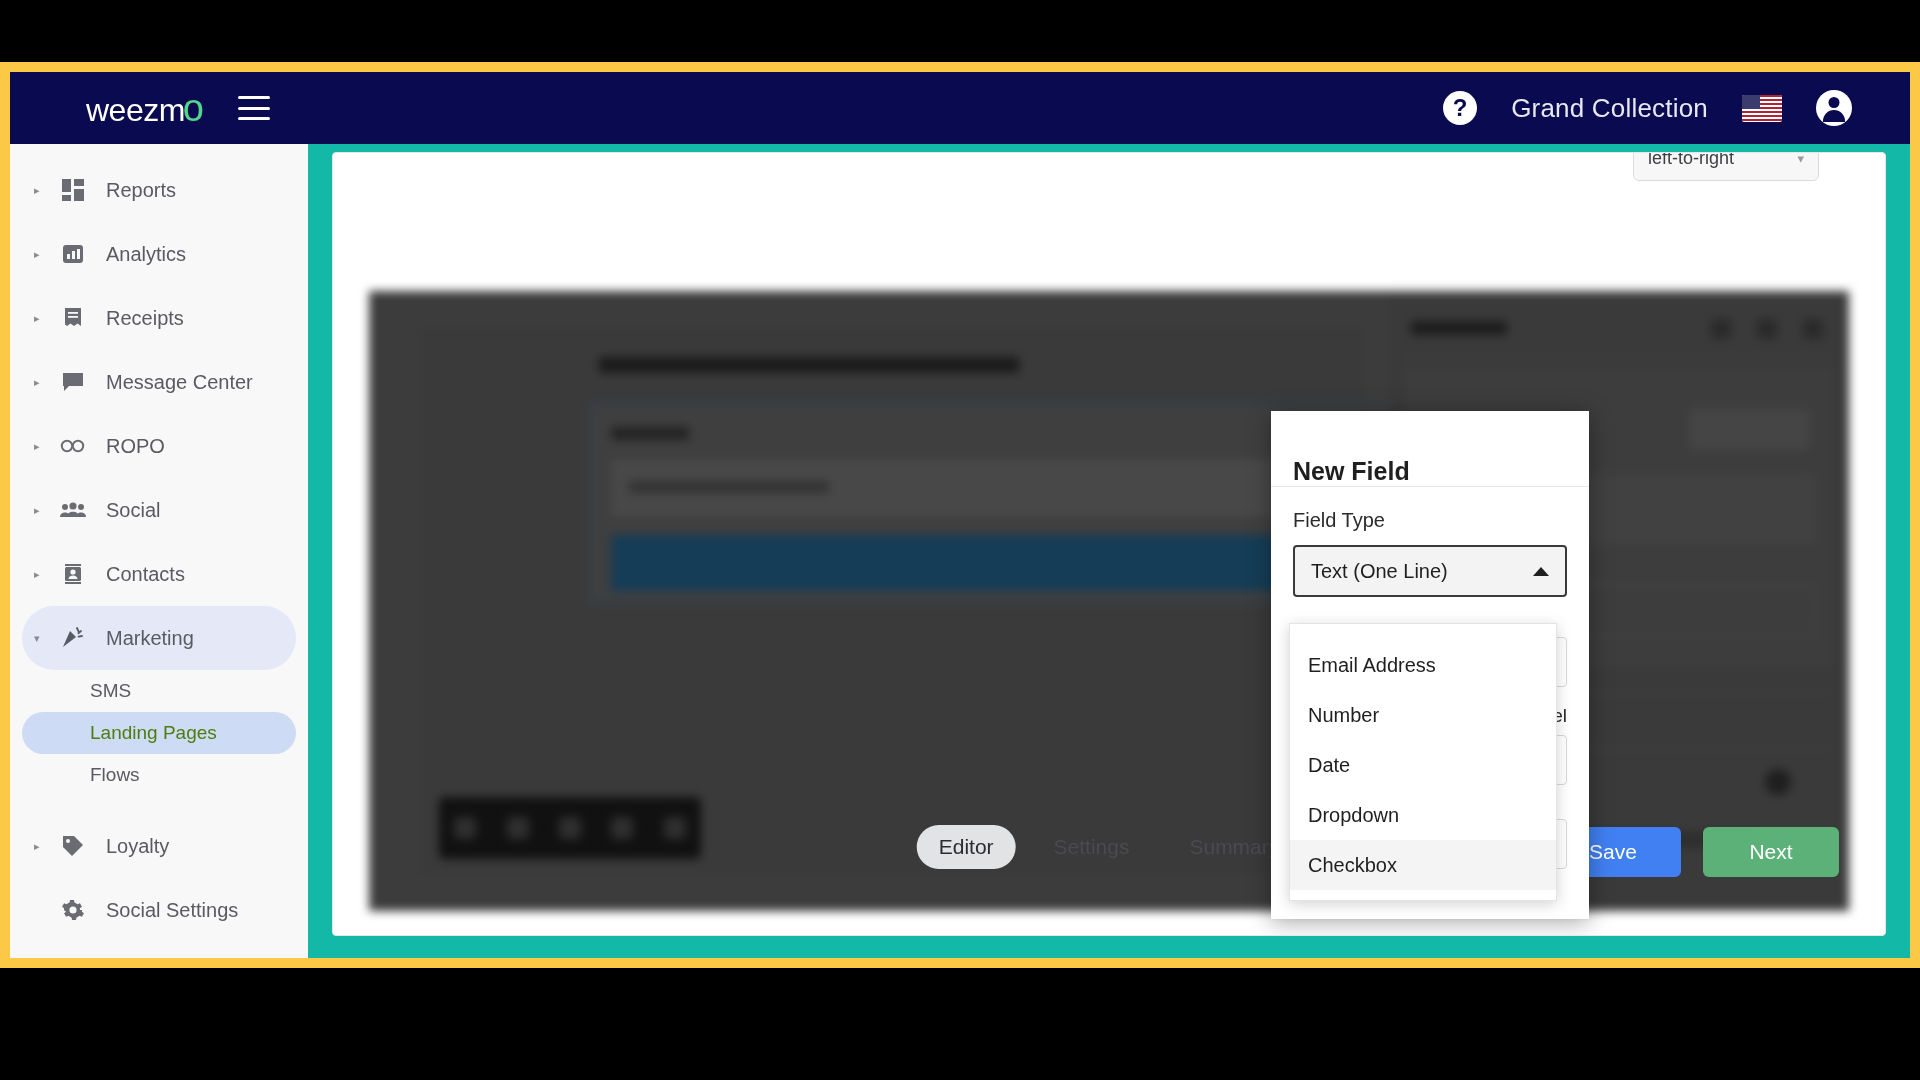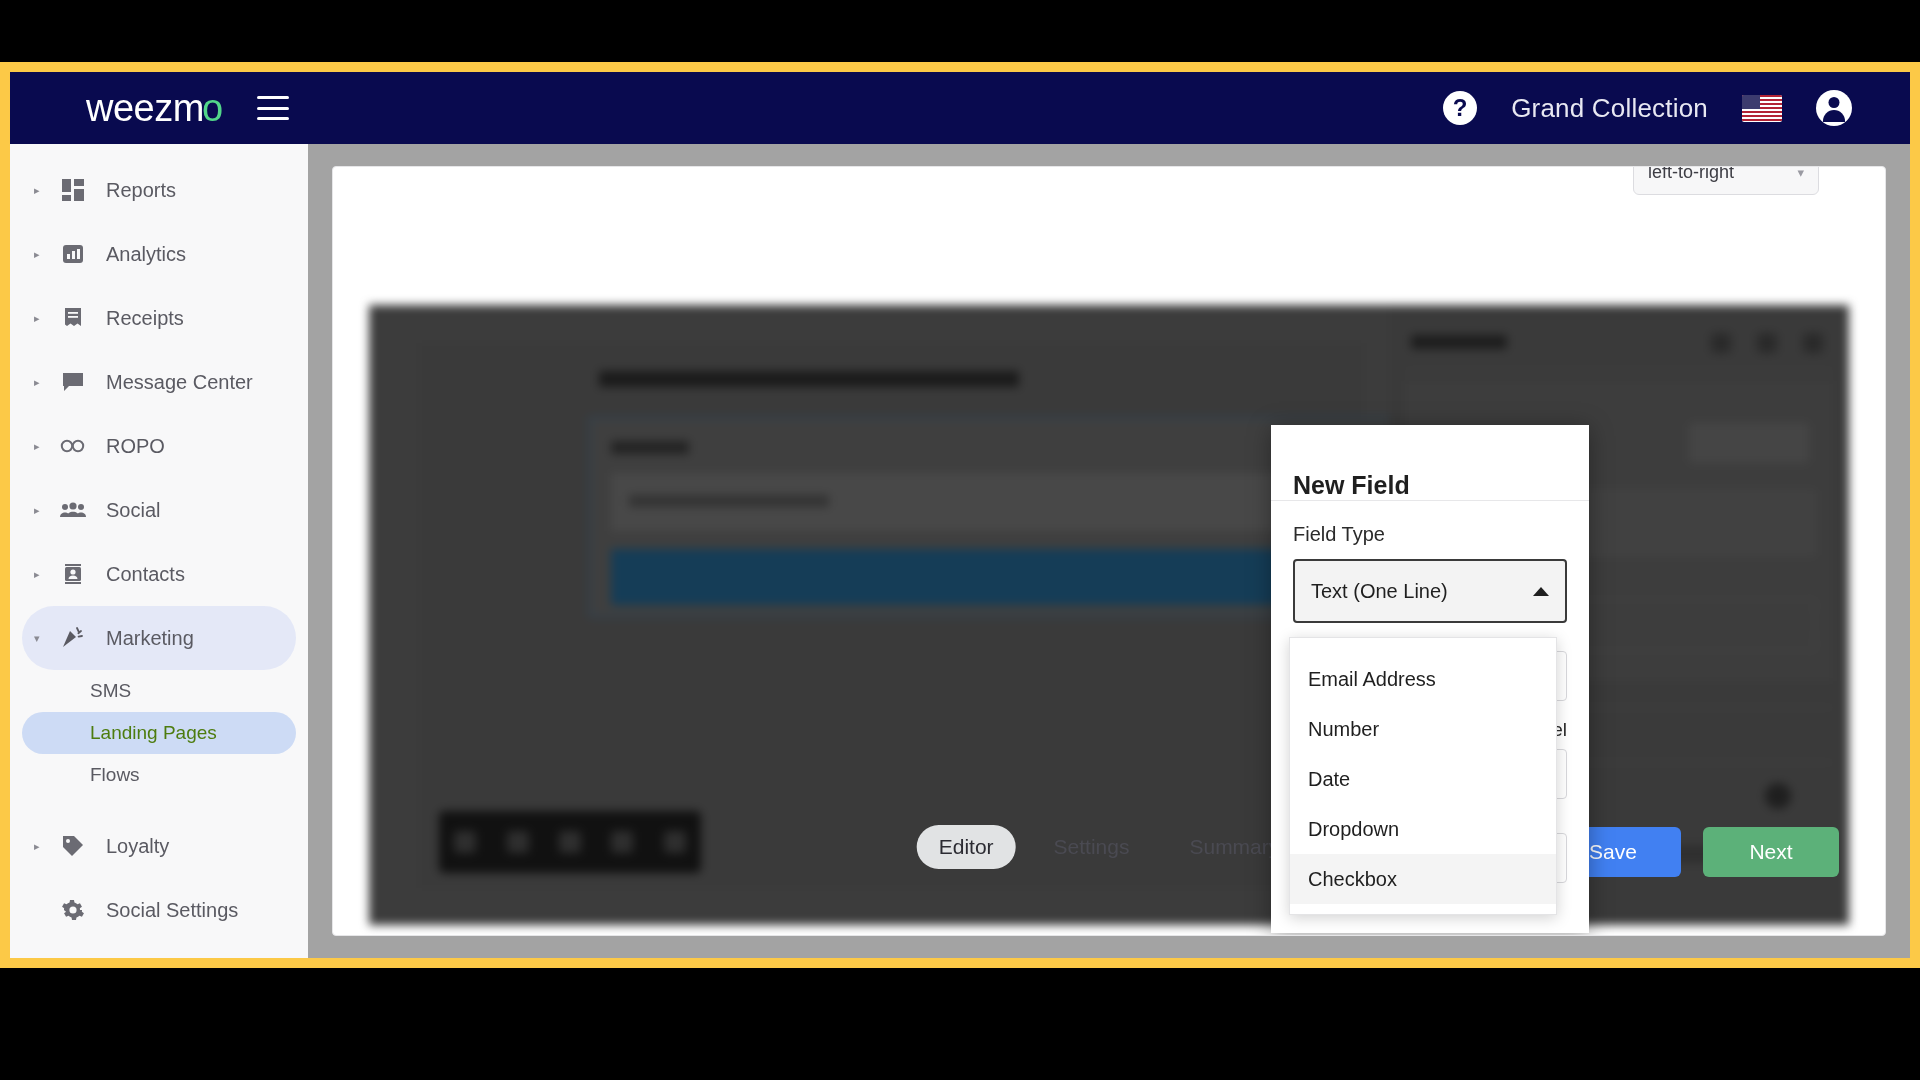--- a/index.html
+++ b/index.html
@@ -32,21 +32,21 @@
     background: #090a4f;
     display: flex; align-items: center;
     z-index: 60;
   }
   .logo-wrap {
     display: flex; align-items: baseline;
     margin-left: 76px;
   }
   .logo-text {
     color: #ffffff;
-    font-size: 38px;
+    font-size: 32px;
     letter-spacing: -0.5px;
     font-weight: 400;
     line-height: 1;
   }
   .logo-dot {
     color: #52d68a;
     font-size: 38px;
     line-height: 1;
     margin-left: -2px;
   }
@@ -131,22 +131,22 @@
     height: 42px; margin: 0 12px; padding-left: 68px;
     border-radius: 21px; cursor: pointer;
     color: #5a5a62; font-size: 19px;
   }
   .sub-item.selected { background: #cddbf5; color: #4d7c0f; }
 
   
   #main {
     position: absolute; left: 298px; top: 72px;
     width: calc(100% - 298px); height: calc(100% - 72px);
-    background: #a3a3a3;
-    padding: 22px 24px 0 24px;
+    background: #14b8a6;
+    padding: 8px 24px 0 24px;
   }
   #content-card {
     position: relative;
     width: 100%; height: calc(100% - 22px);
     background: #fff;
     border: 1px solid #e6e6e8;
     border-radius: 4px;
     overflow: hidden;
   }
 
@@ -240,21 +240,21 @@
   }
   .modal-head {
     height: 76px; padding: 0 22px;
     display: flex; align-items: flex-end;
     border-bottom: 1px solid #e7e7e9;
   }
   .modal-title { font-size: 25px; font-weight: bold; color: #1f1f1f; }
   .modal-body { padding: 22px 22px 0 22px; position: relative; }
   .field-label { font-size: 20px; color: #2b2b2b; margin-bottom: 13px; }
   .fake-select {
-    height: 64px; background: #f3f3f3;
+    height: 52px; background: #f3f3f3;
     border: 2px solid #3a3a3a; border-radius: 4px;
     display: flex; align-items: center; padding: 0 16px;
     font-size: 20px; color: #1f1f1f; cursor: pointer;
   }
   .fake-select .caret-up {
     margin-left: auto;
     width: 0; height: 0;
     border-left: 8px solid transparent; border-right: 8px solid transparent;
     border-bottom: 9px solid #1f1f1f;
   }

